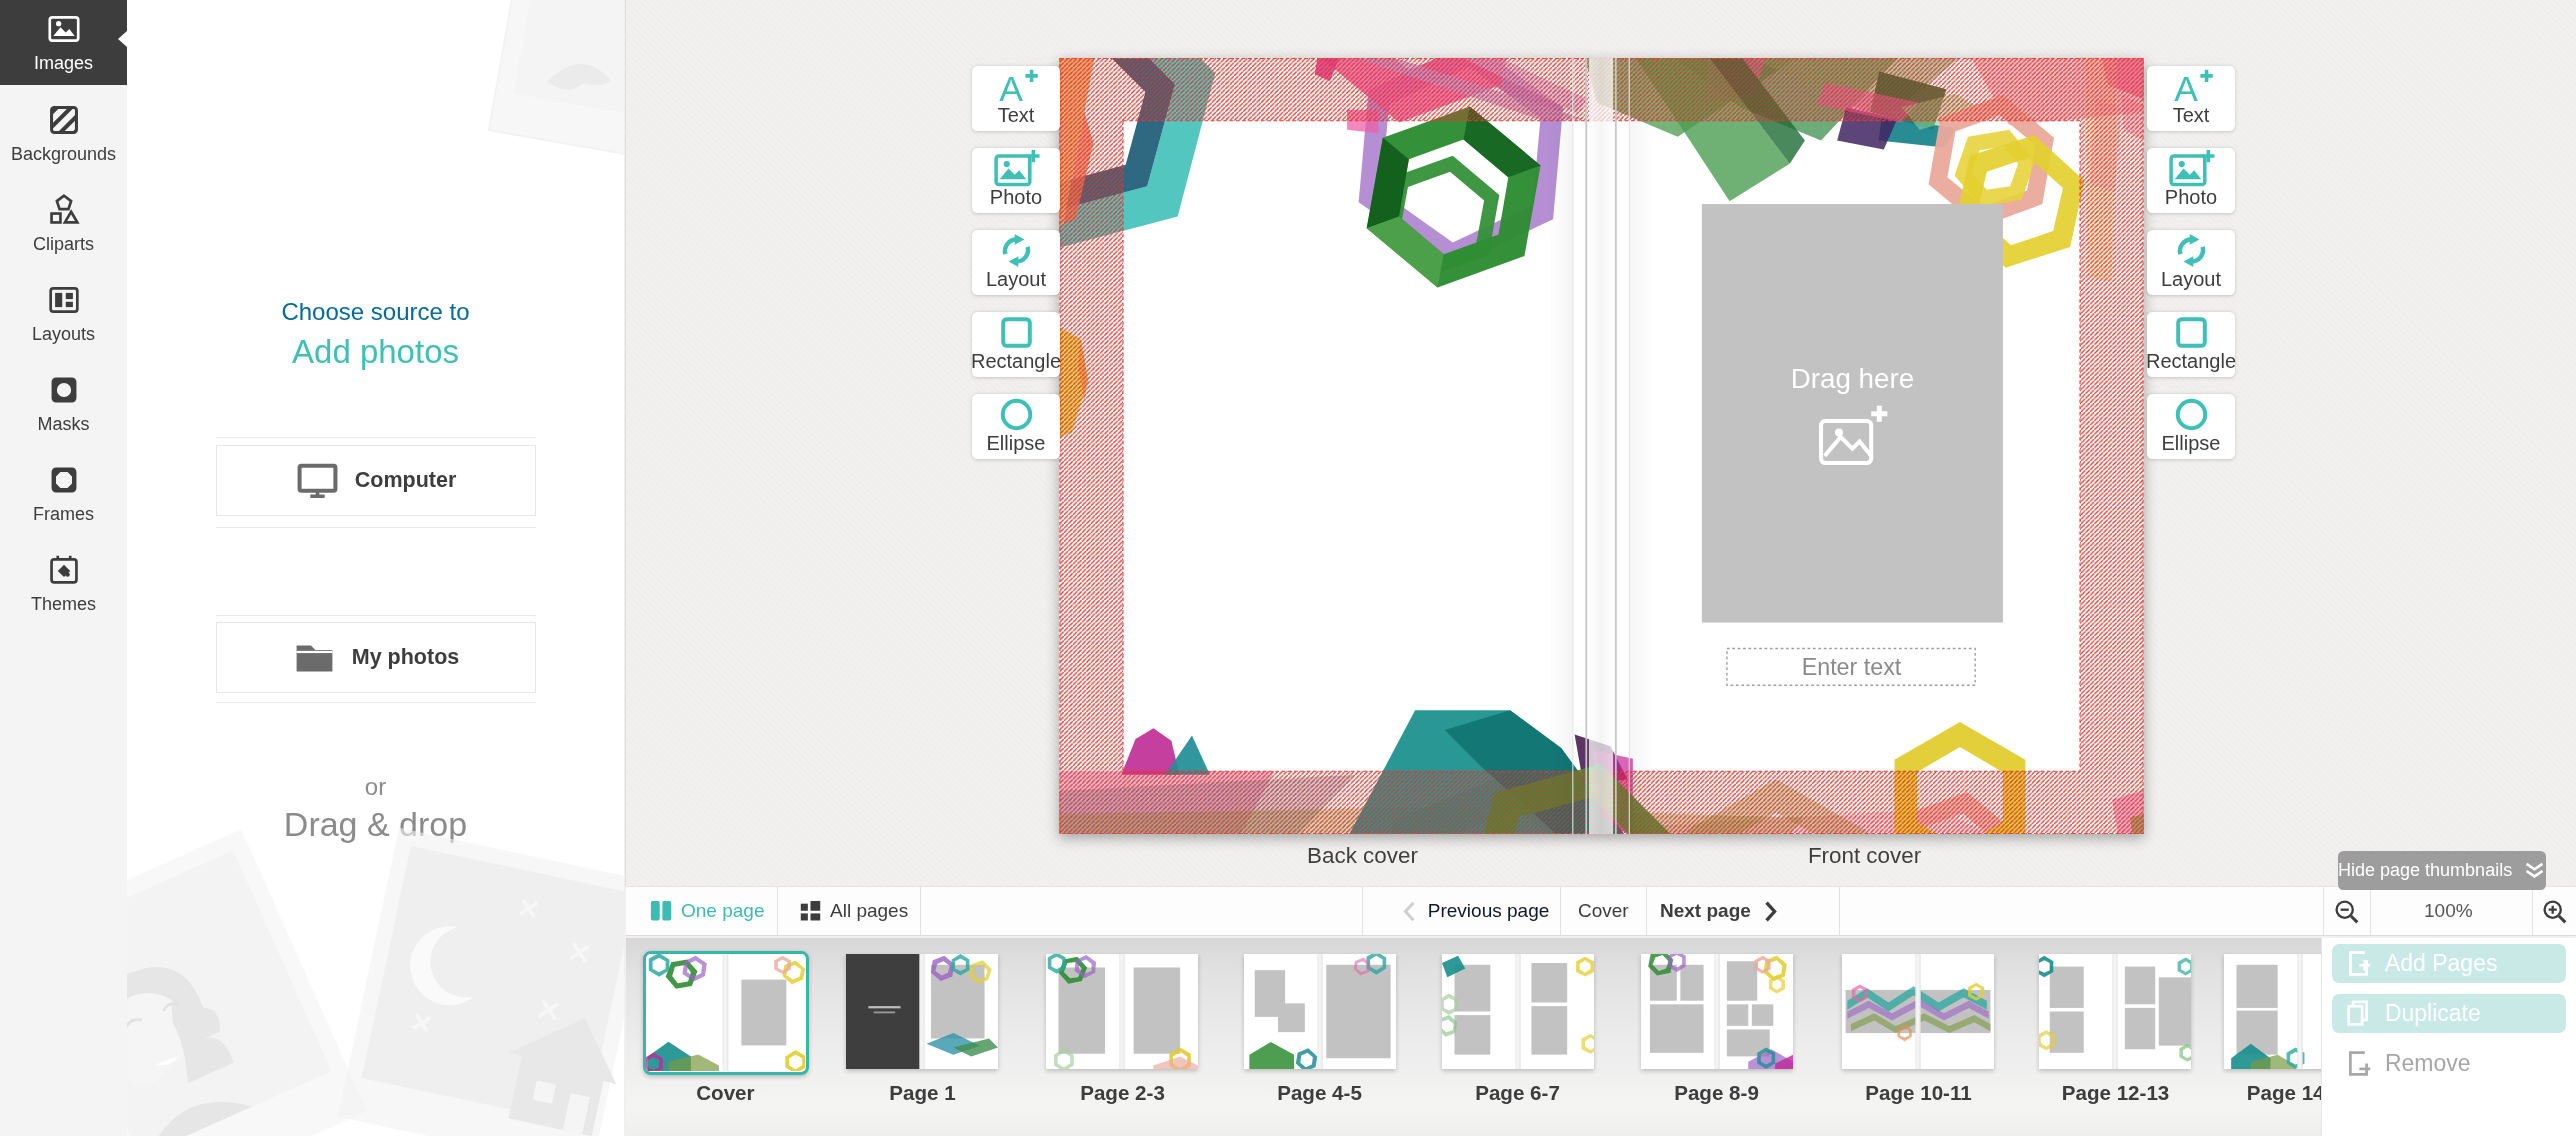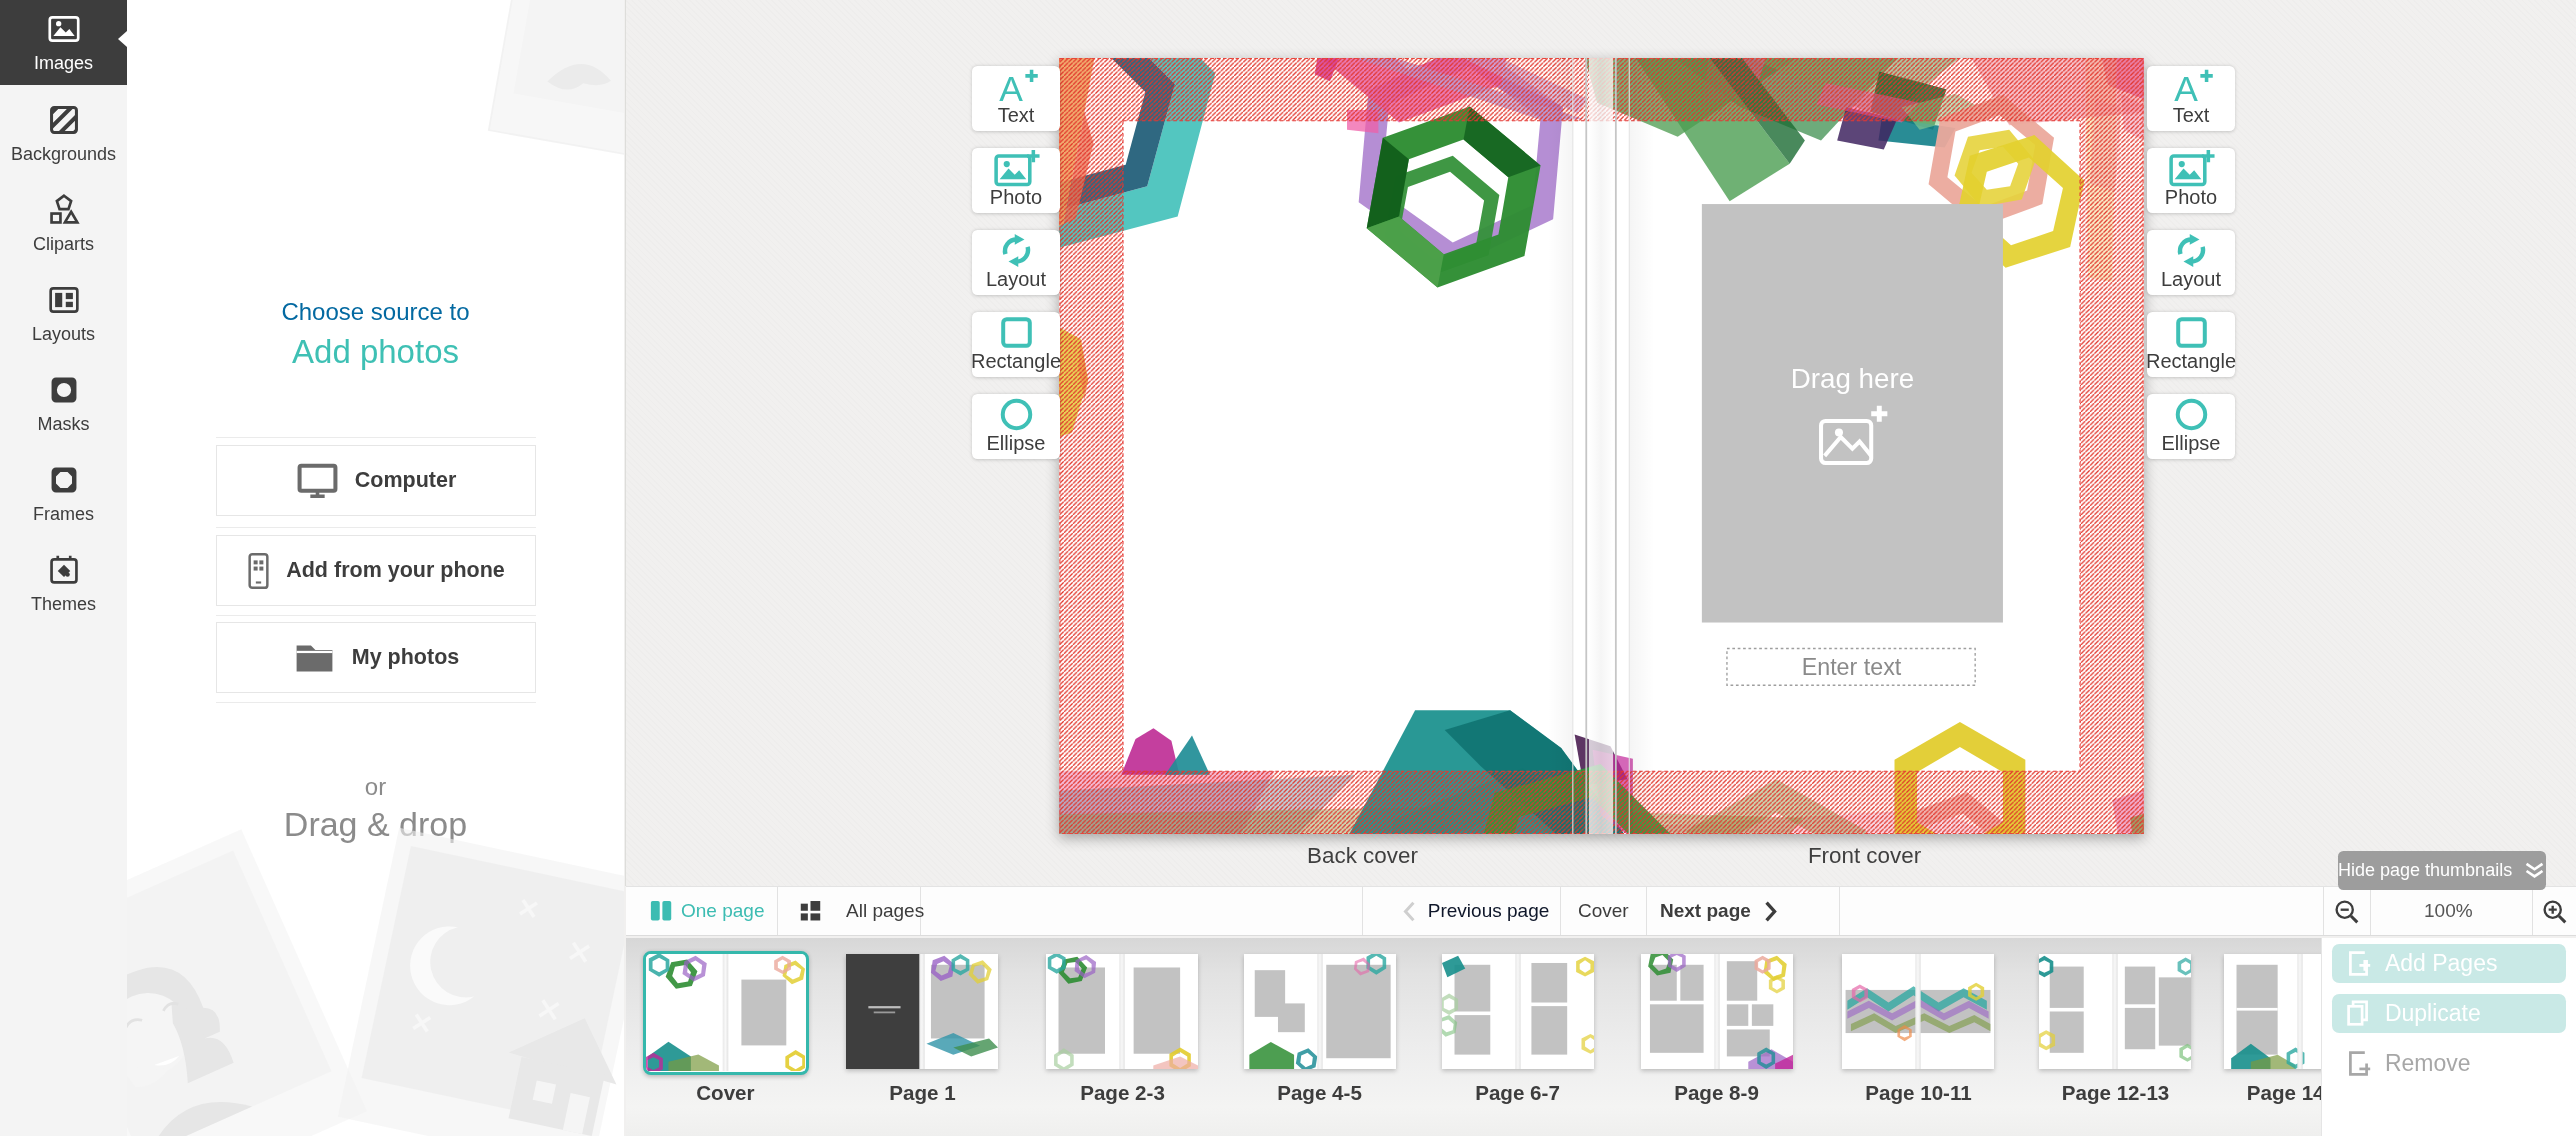--- a/index.html
+++ b/index.html
@@ -276,21 +276,21 @@
         </svg>
         <span style="margin-left:8px;">One page</span>
       </div>
 <div class="barit" style="left:173px;">
         <svg width="23" height="21.5" viewBox="0 0 26 24">
           <rect x="2" y="4" width="8" height="8" fill="#3d3d3d"></rect>
           <rect x="13" y="1" width="11" height="11" fill="#3d3d3d"></rect>
           <rect x="2" y="15" width="8" height="8" fill="#3d3d3d"></rect>
           <rect x="13" y="15" width="11" height="8" fill="#3d3d3d"></rect>
         </svg>
-        <span style="margin-left:24px;">All pages</span>
+        <span style="margin-left:8px;">All pages</span>
       </div>
 <div class="barit" style="left:775px; color:#0f172a;">
         <svg width="16" height="23" viewBox="0 0 18 26">
           <path d="M14 3 L5 13 L14 23" fill="none" stroke="#cfcfcf" stroke-width="3.4"></path>
         </svg>
         <span style="margin-left:10.8px;">Previous page</span>
       </div>
 <div class="barit" style="left:952px;">Cover</div>
 <div class="barit" style="left:1034px;font-weight:bold;">
         <span style="margin-right:12.5px;">Next page</span>
@@ -555,31 +555,20 @@
 
   <div id="panel">
     <div class="head1">Choose source to</div>
     <div class="head2">Add photos</div>
     <div class="srcbtn" style="top:445px;">
         <svg width="43" height="38" viewBox="0 0 48 42">
           <rect x="4" y="4" width="40" height="28" rx="2" fill="none" stroke="#6b6b6b" stroke-width="4.5"></rect>
           <path d="M16 38 H32 M24 32 V38" stroke="#6b6b6b" stroke-width="4"></path>
         </svg>
         <span class="txt">Computer</span>
-      </div>
-    <div class="srcbtn" style="top:535px;">
-        <svg width="23" height="38" viewBox="0 0 26 42">
-          <rect x="3" y="2" width="20" height="38" rx="3" fill="none" stroke="#6b6b6b" stroke-width="2.8"></rect>
-          <rect x="7.5" y="9" width="4.5" height="4.5" fill="#6b6b6b"></rect>
-          <rect x="14" y="9" width="4.5" height="4.5" fill="#6b6b6b"></rect>
-          <rect x="7.5" y="16" width="4.5" height="4.5" fill="#6b6b6b"></rect>
-          <rect x="14" y="16" width="4.5" height="4.5" fill="#6b6b6b"></rect>
-          <path d="M10 34 H16" stroke="#6b6b6b" stroke-width="2.4"></path>
-        </svg>
-        <span class="txt">Add from your phone</span>
       </div>
     <div class="srcbtn" style="top:622px;">
         <svg width="43" height="34" viewBox="0 0 48 38">
           <path d="M4 34 V5 H20 L25 10 H44 V34 Z M4 13 H44" fill="#6b6b6b" stroke="#ffffff" stroke-width="0"></path>
           <rect x="4" y="11" width="40" height="2.5" fill="#ffffff"></rect>
         </svg>
         <span class="txt">My photos</span>
       </div>
     <div class="phr" style="top:437px;"></div>
     <div class="phr" style="top:527px;"></div>

